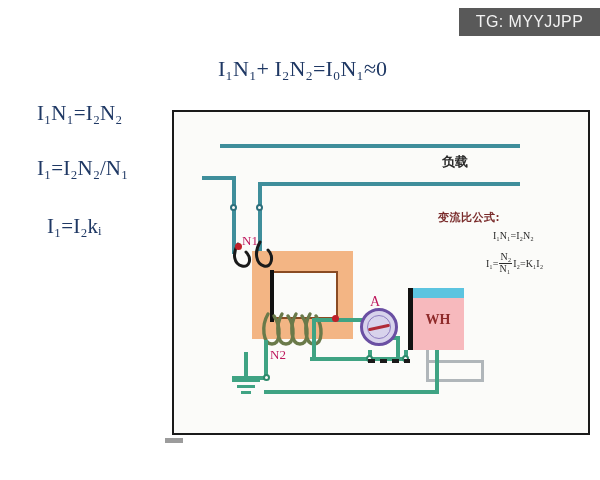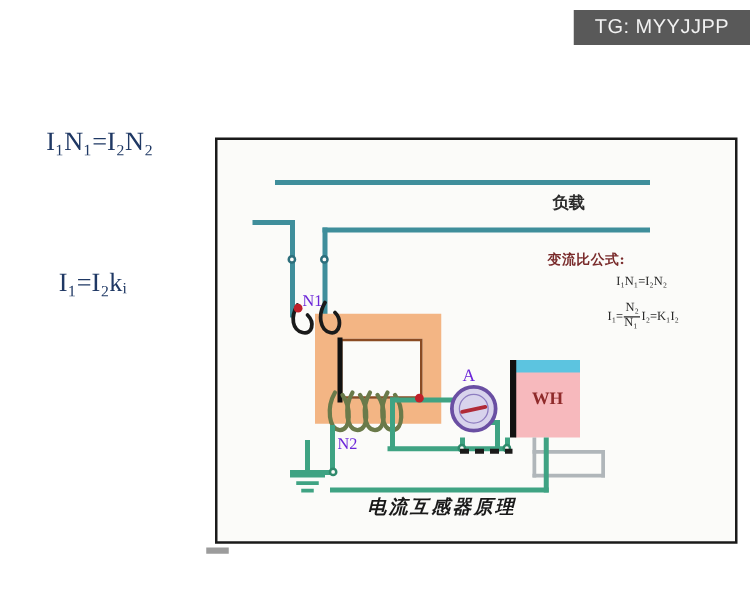--- a/index.html
+++ b/index.html
@@ -144,21 +144,21 @@
   #core-bar-left {
     position: absolute;
     left: 80px; top: 158px;
     width: 4px; height: 52px;
     background: #111111;
   }
 
   
   .dlabel {
     position: absolute;
-    color: #6d28d9;
+    color: #be185d;
     font-family: "Liberation Serif", serif;
     white-space: nowrap;
   }
   #lbl-n1 { left: 52px; top: 121px; font-size: 13px; }
   #lbl-n2 { left: 80px; top: 235px; font-size: 13px; }
   #lbl-a  { left: 180px; top: 182px; font-size: 14px; }
   #lbl-load {
     left: 252px; top: 41px;
     font-size: 13px; font-weight: bold;
     color: #2b2b2b;
@@ -168,21 +168,21 @@
     left: 104px; top: 284px;
     font-size: 15px;
     font-weight: bold;
     color: #1a1a1a;
     font-style: italic;
     letter-spacing: 2px;
     font-family: "DejaVu Serif", serif;
   }
 
   
-  #ratio-block { position: absolute; left: 248px; top: 88px; }
+  #ratio-block { position: absolute; left: 248px; top: 98px; }
   #ratio-title {
     font-size: 11px; font-weight: bold;
     color: #7a2c2c;
     letter-spacing: .5px;
     font-family: "DejaVu Serif", serif;
     white-space: nowrap;
   }
   .ratio-eq {
     color: #2a2a2a;
     font-size: 10px;
@@ -279,21 +279,23 @@
 </head>
 <body>
 
 <div id="screen">
 
   <div id="tg-badge">TG: MYYJJPP</div>
 
   <div id="watermark-tail"></div>
 
 
+  <div class="eq" id="eq-top">I₁N₁+ I₂N₂=I₀N₁≈0</div>
   <div class="eq" id="eq-1">I₁N₁=I₂N₂</div>
+  <div class="eq" id="eq-2">I₁=I₂N₂/N₁</div>
   <div class="eq" id="eq-3">I₁=I₂kᵢ</div>
 
   <div id="frame">
     <div id="frame-inner">
 
       <div class="w-teal" style="left:30px; top:32px; width:300px; height:4px;"></div>
 
       <div class="w-teal" style="left:12px; top:64px; width:34px; height:4px;"></div>
       <div class="w-teal" style="left:42px; top:64px; width:4px; height:78px;"></div>
 
@@ -375,17 +377,16 @@
         <div class="ratio-eq" id="ratio-eq2">
           <span>I₁=</span>
           <span class="frac">
             <span class="num">N₂</span>
             <span class="den">N₁</span>
           </span>
           <span>I₂=K₁I₂</span>
         </div>
       </div>
 
-      <div class="dlabel" id="lbl-caption">电流互感器原理</div>
 
     </div>
   </div>
 </div>
 
 </body></html>

